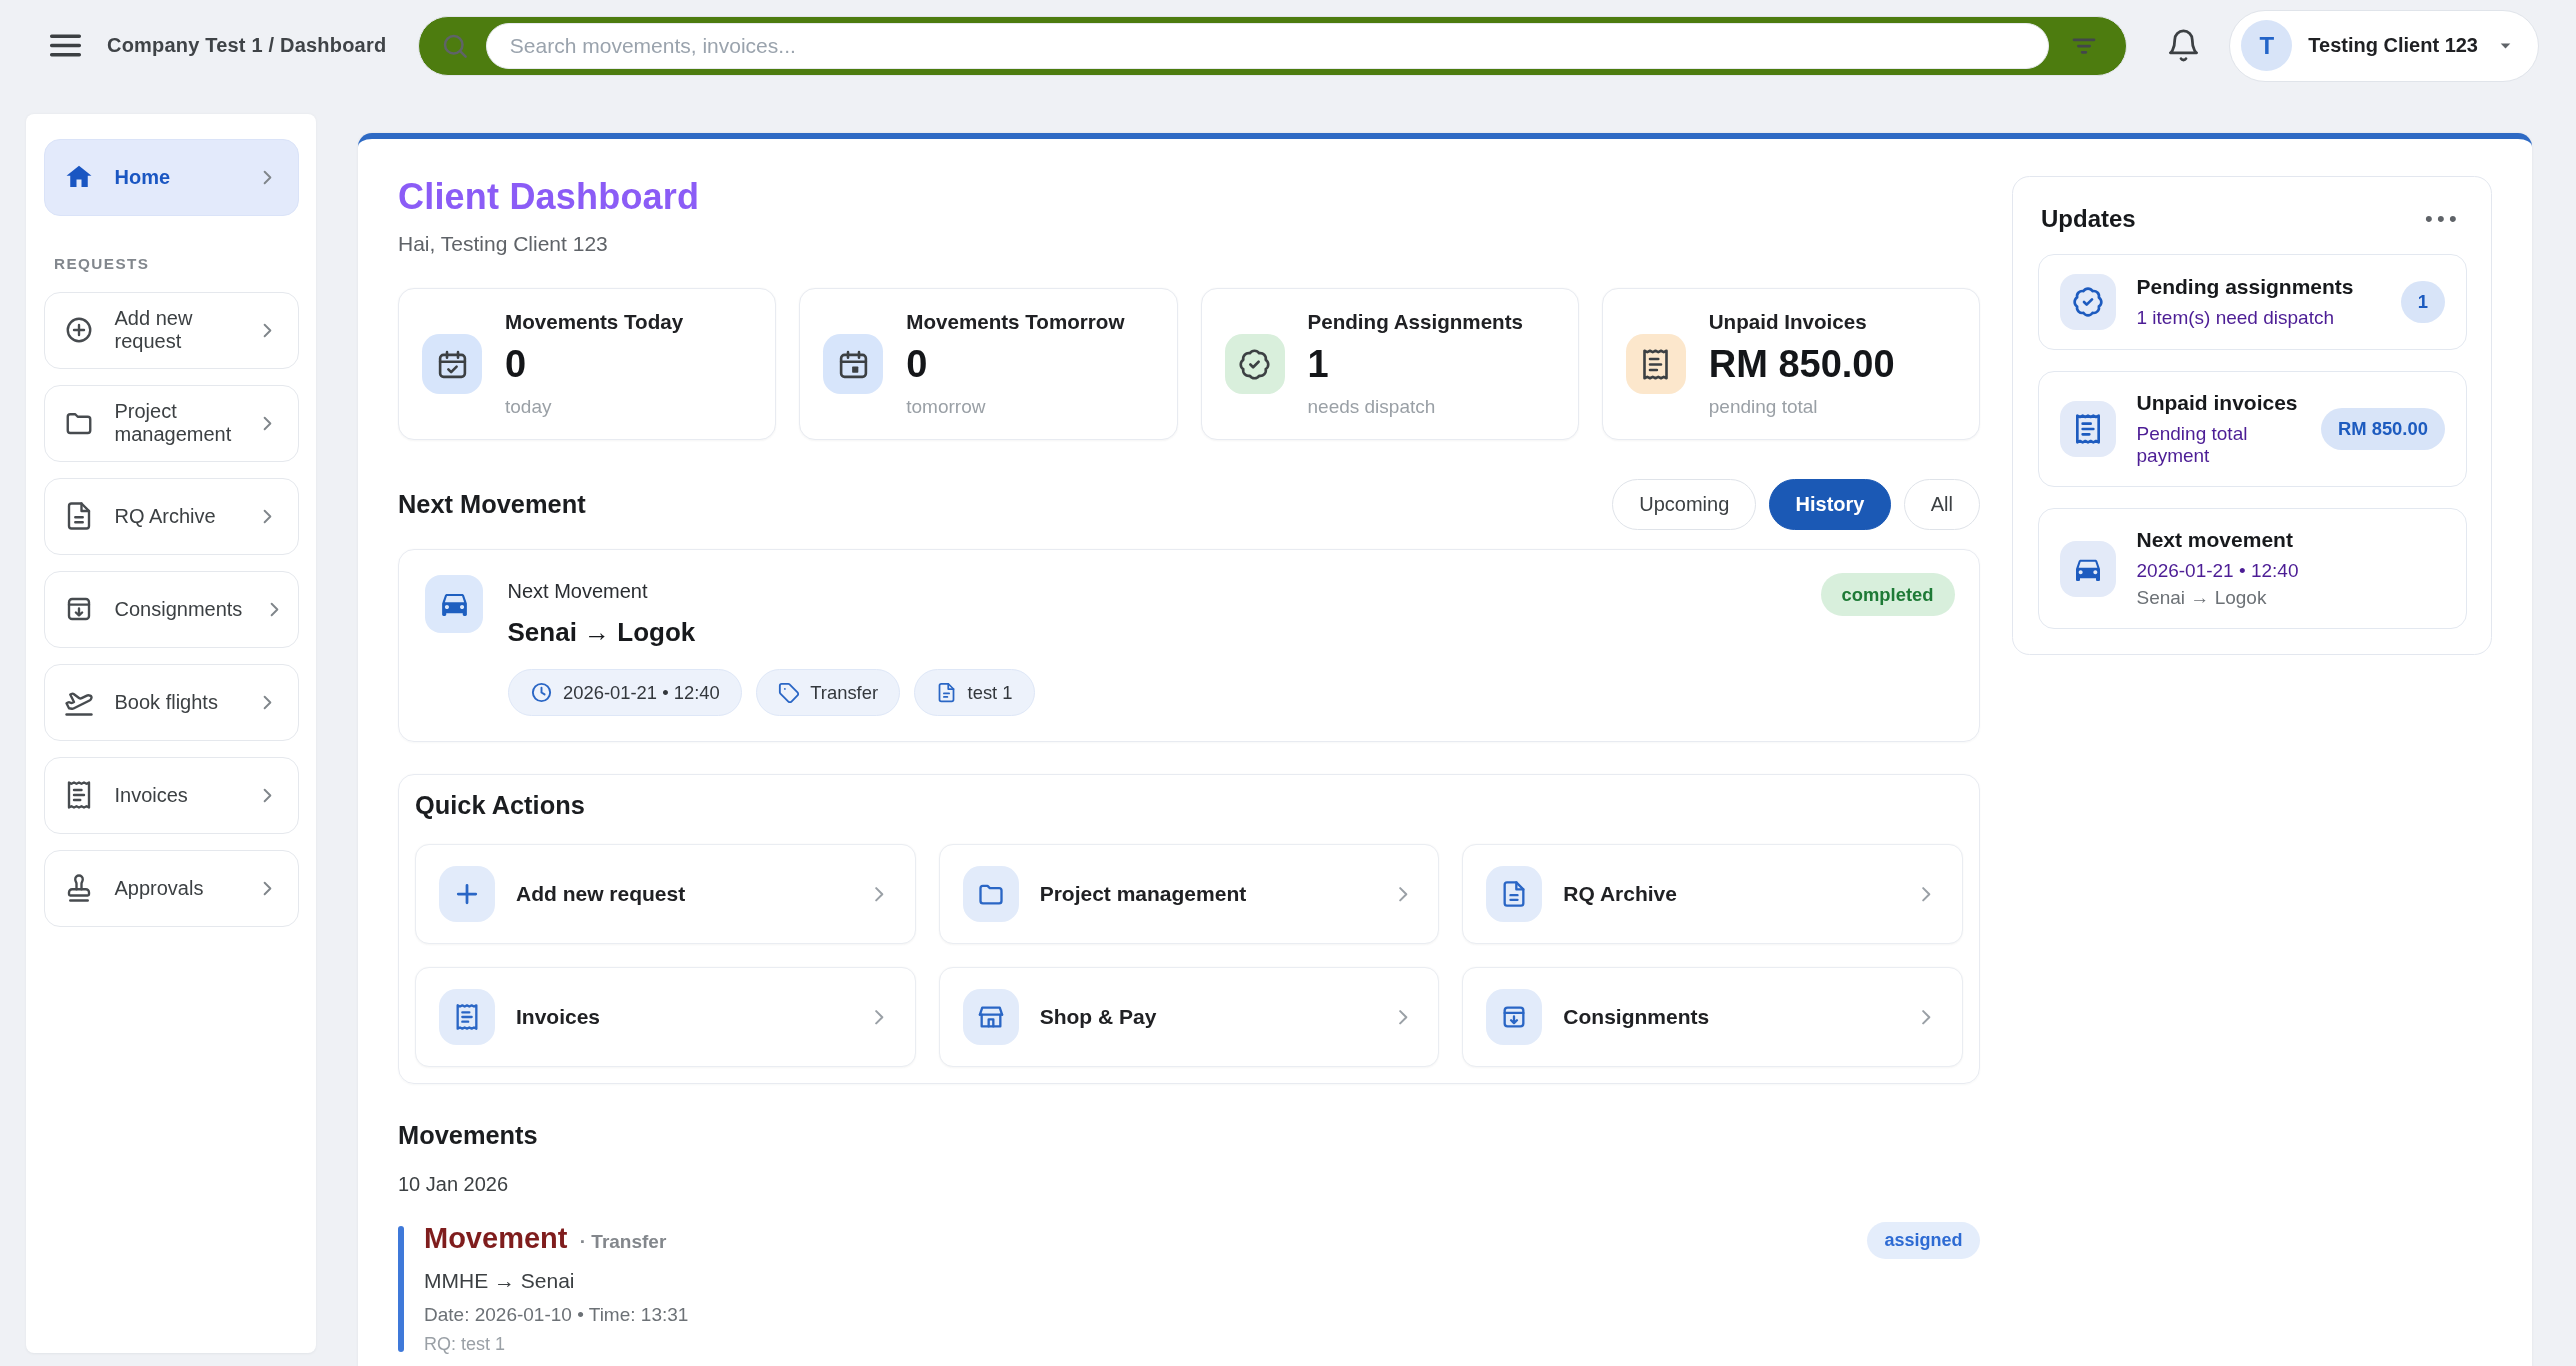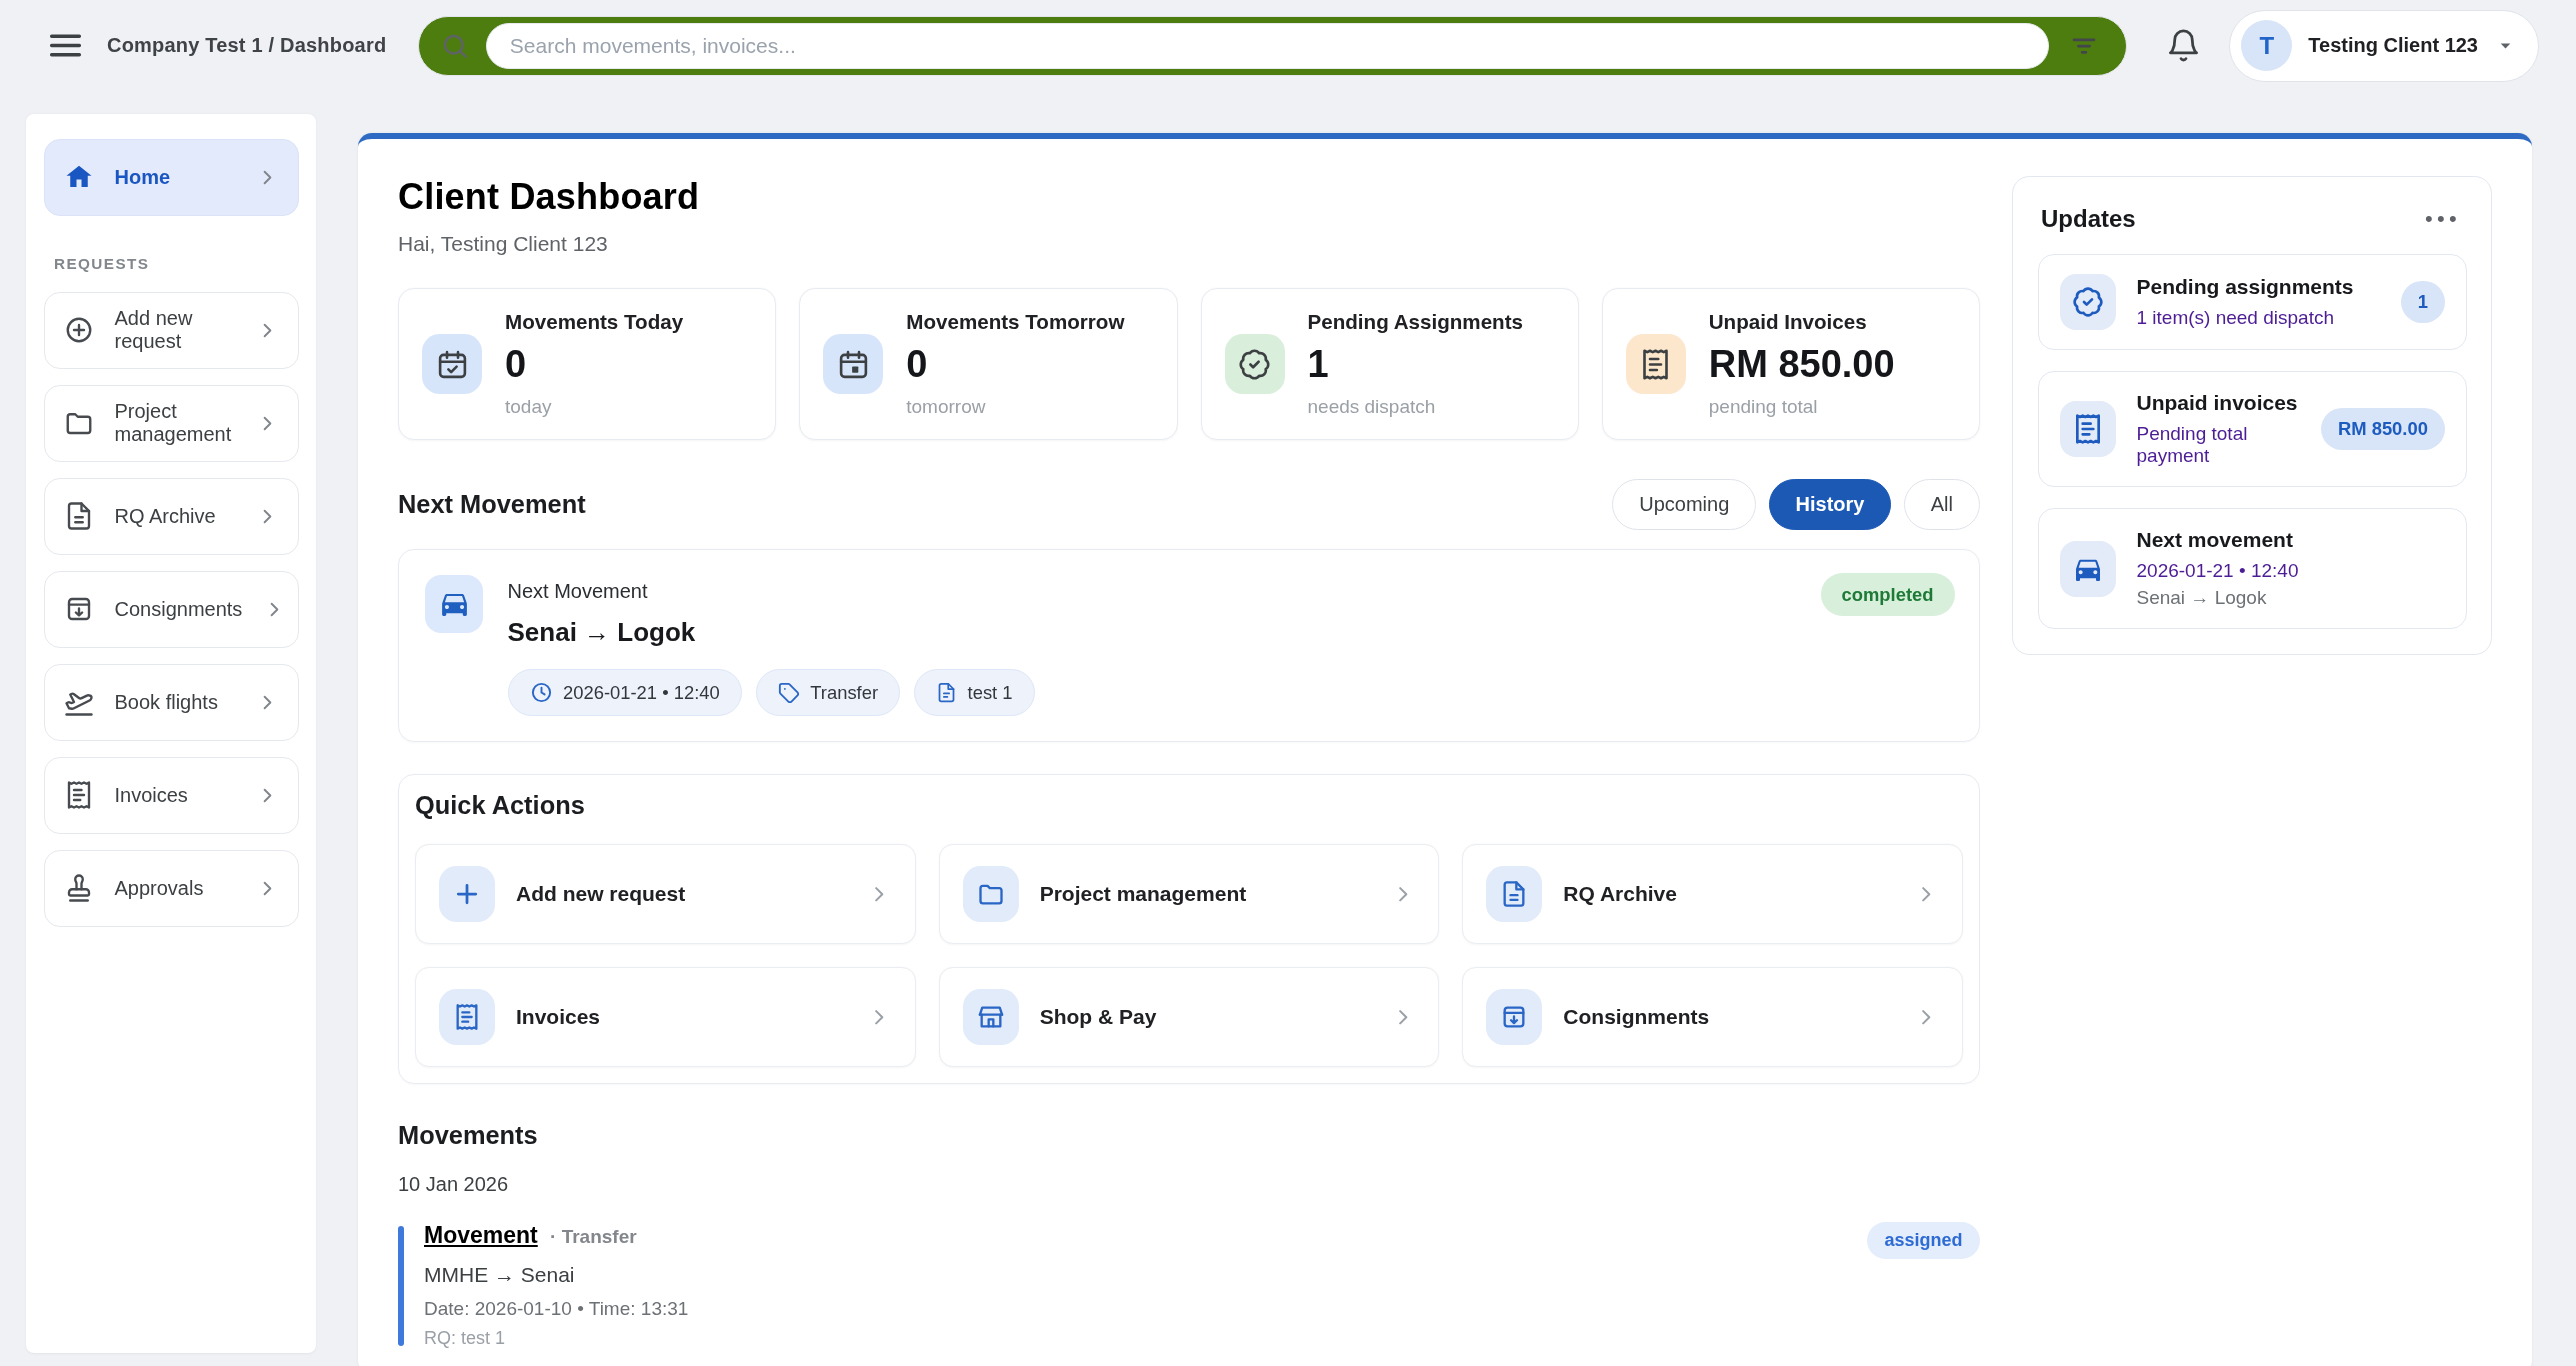--- a/index.html
+++ b/index.html
@@ -38,21 +38,21 @@
   .side-item .ic { color: #474b4f; flex-shrink: 0; }
   .side-item .chev { color: #80868b; flex-shrink: 0; }
   .side-item.active { background: #e3eafb; border-color: #dae3f8; }
   .side-item.active .label { color: #1a56c2; font-weight: 700; }
   .side-item.active .ic { color: #1a56c2; }
   .side-section { font-size: 15.3px; font-weight: 700; letter-spacing: 1.4px; color: #82878d; margin: 39px 0 19px 10.5px; }
 
   
   .panel { flex: 1; margin-top: 19px; background: #fff; border-top: 6.1px solid #2e6ac4; border-radius: 14px; box-shadow: 0 0.9px 2.6px rgba(60,64,67,.08); padding: 37px 40px 24.5px; display: flex; gap: 32px; align-items: flex-start; min-width: 0; }
   .content { flex: 1; min-width: 0; }
-  .page-title { font-size: 36px; font-weight: 700; color: #000000; letter-spacing: 0.2px; }
+  .page-title { font-size: 36px; font-weight: 700; color: #8b5cf6; letter-spacing: 0.2px; }
   .greeting { font-size: 21px; color: #5f6368; margin: 14px 0 32px; }
 
   
   .stats { display: grid; grid-template-columns: repeat(4, 1fr); gap: 23px; margin-bottom: 39px; }
   .stat-card { border: 1.8px solid #e8ebf1; border-radius: 16px; background: #fff; box-shadow: 0 0.9px 1.8px rgba(60,64,67,.05); padding: 21px 23px; display: flex; align-items: center; gap: 23px; min-width: 0; }
   .stat-ic { width: 60px; height: 60px; border-radius: 17.5px; display: flex; align-items: center; justify-content: center; color: #3c4043; flex-shrink: 0; }
   .stat-ic.blue { background: #d7e5fb; }
   .stat-ic.green { background: #d9efdc; }
   .stat-ic.orange { background: #fce7cc; }
   .stat-label { font-size: 20.6px; font-weight: 700; color: #202124; white-space: nowrap; }
@@ -80,21 +80,21 @@
   .qa-tile { border: 1.8px solid #eaedf2; border-radius: 14px; padding: 21px 23px; display: flex; align-items: center; gap: 21px; background: #fff; box-shadow: 0 0.9px 1.8px rgba(60,64,67,.05); cursor: pointer; min-width: 0; }
   .qa-ic { width: 56px; height: 56px; border-radius: 17.5px; background: #e2ebfa; color: #2a66c5; display: flex; align-items: center; justify-content: center; flex-shrink: 0; }
   .qa-label { font-size: 21px; font-weight: 600; color: #202124; flex: 1; white-space: nowrap; overflow: hidden; }
   .qa-tile .chev { color: #9aa0a6; flex-shrink: 0; }
 
   
   .mv-date { font-size: 20px; color: #3c4043; margin: 23px 0 26px; }
   .mv-item { position: relative; padding-left: 26px; display: flex; justify-content: space-between; align-items: flex-start; cursor: pointer; }
   .mv-item::before { content: ""; position: absolute; left: 0; top: 3.5px; bottom: 3.5px; width: 6.1px; border-radius: 3.5px; background: #3f79d9; }
   .mv-title-row { display: flex; align-items: baseline; gap: 12.3px; }
-  .mv-title { font-size: 23px; font-weight: 700; color: #000000; text-decoration: underline; }
+  .mv-title { font-size: 29px; font-weight: 700; color: #7f1d1d; }
   .mv-type { font-size: 19px; color: #83878c; font-weight: bold; }
   .mv-route { font-size: 21px; color: #3c4043; margin: 14px 0 10.5px; }
   .mv-dt { font-size: 19px; color: #6c7176; margin-bottom: 8.8px; }
   .mv-rq { font-size: 18px; color: #9aa0a6; }
   .assigned-pill { background: #e4edfb; color: #2e6bd3; font-size: 18px; font-weight: 700; padding: 8px 17.5px; border-radius: 875px; flex-shrink: 0; }
 
   
   .updates { width: 480px; border: 1.8px solid #e3e7ef; border-radius: 17.5px; padding: 24.5px; background: #fff; flex-shrink: 0; }
   .updates-head { display: flex; align-items: center; justify-content: space-between; margin-bottom: 5.3px; padding: 3.5px 5.3px 0 3.5px; }
   .updates-title { font-size: 24px; font-weight: 700; color: #17191c; }

